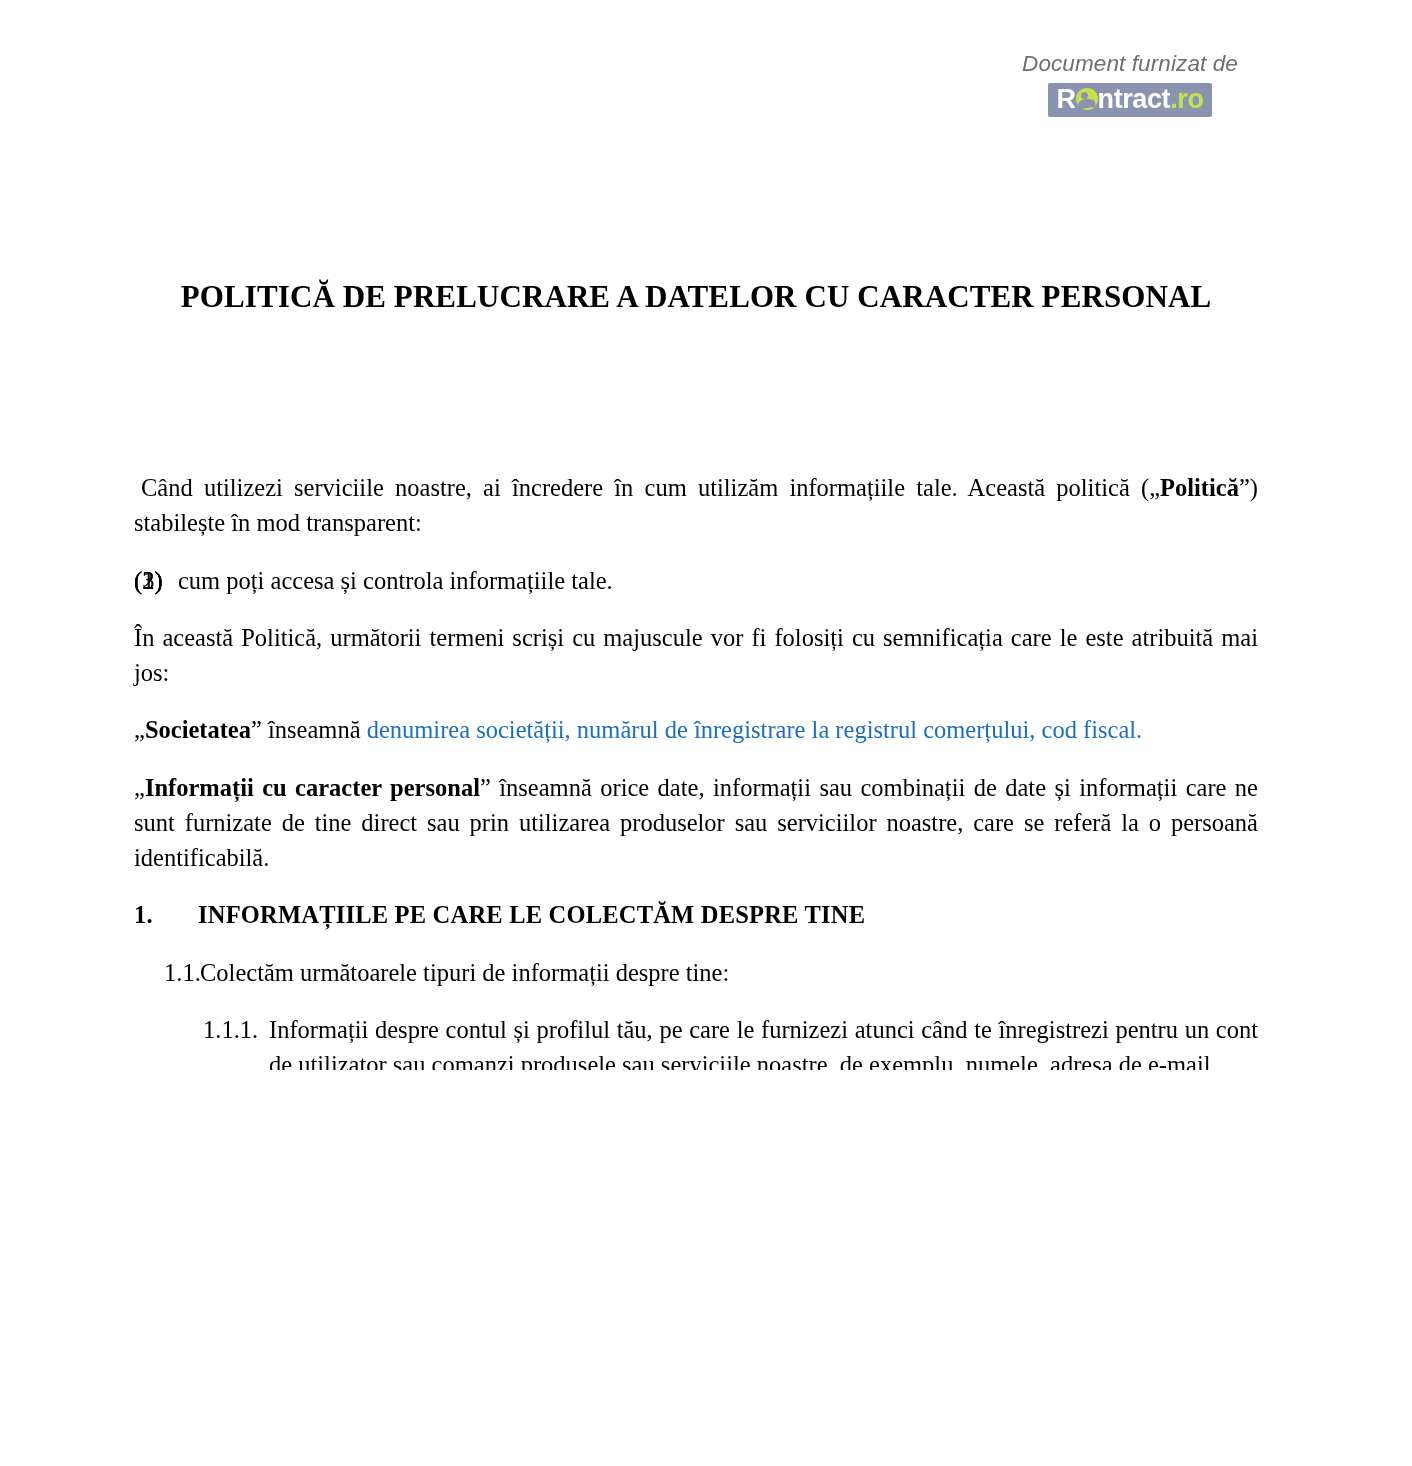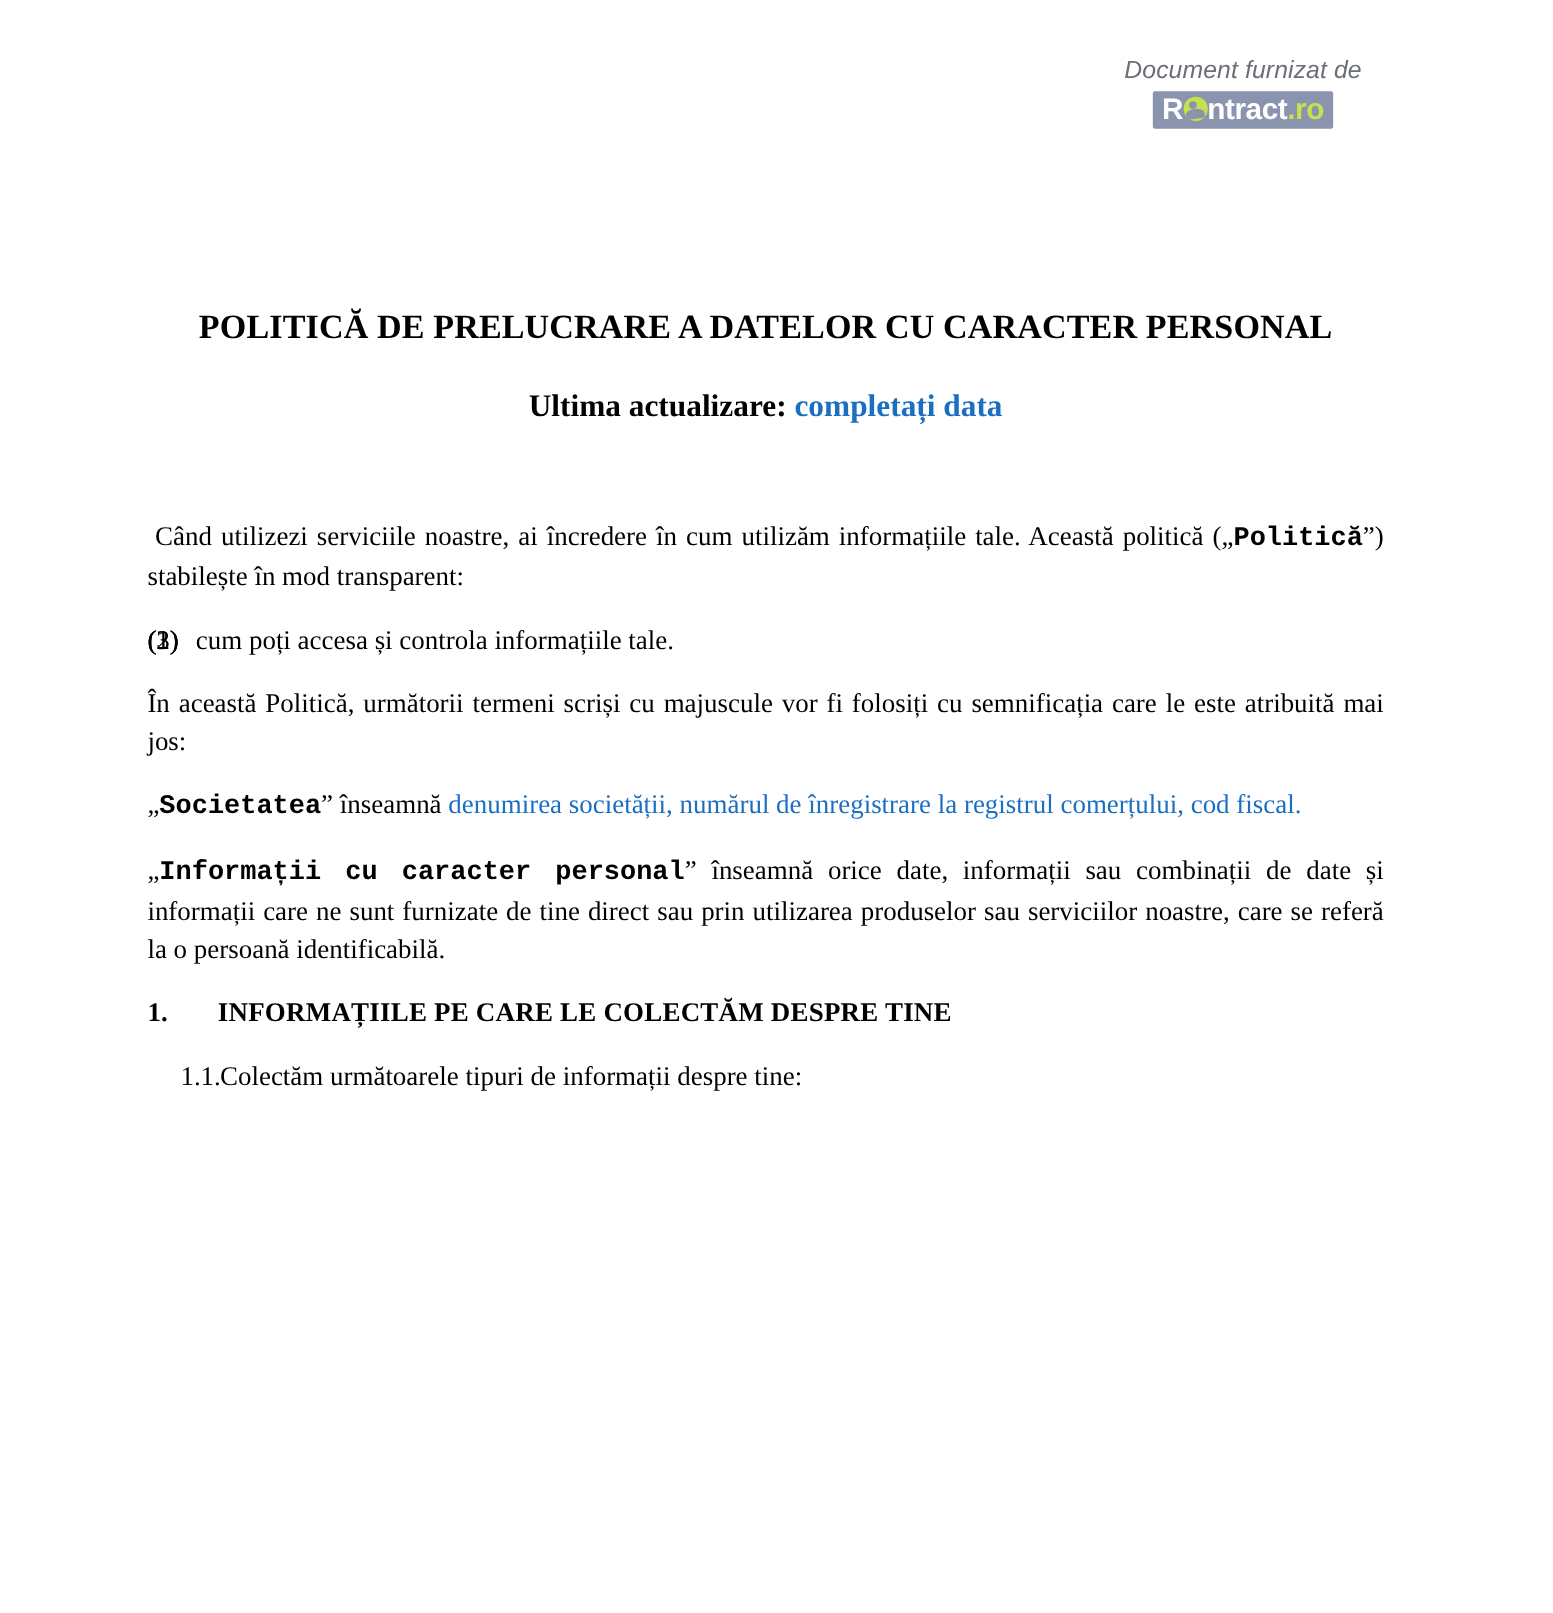--- a/index.html
+++ b/index.html
@@ -202,45 +202,41 @@
     left: 0;
     top: 0;
   }
 
   .spellerror {
     text-decoration: underline wavy #e02020;
     text-decoration-thickness: 1.6px;
     text-underline-offset: 2px;
   }
 
-  b, strong { font-weight: 700; font-family: Liberation Mono, monospace; }
+  b, strong { font-weight: 700; }
 </style>
 </head>
 <body>
 
 <div class="page">
 
   <div class="provider">
     <div class="provider-caption">Document furnizat de</div>
     <div class="logo">
       <span class="logo-text">
           <span>R</span>
           <span class="logo-mark"></span>
           <span>ntract</span>
           <span class="logo-tld">.ro</span>
         </span>
     </div>
   </div>
 
   <h1 class="doc-title">POLITICĂ DE PRELUCRARE A DATELOR CU CARACTER PERSONAL</h1>
 
-  <h2 class="doc-subtitle">
-    <span>Ultima actualizare:</span>
-    <span class="accent">completați data</span>
-  </h2>
 
   <div class="body-block">
 
     <p class="para indent-first"><span>Când utilizezi serviciile noastre, ai încredere în cum utilizăm informațiile tale. Această politică („</span><b>Politică</b><span>”) stabilește în mod transparent:</span></p>
 
     <ul class="numlist">
       <li>
         <span class="marker">(1)</span>
       </li>
       <li>
@@ -262,15 +258,19 @@
     <div class="h1row">
       <span class="marker">1.</span>
       <span>INFORMAȚIILE PE CARE LE COLECTĂM DESPRE TINE</span>
     </div>
 
     <div class="h2row">
       <span class="marker">1.1.</span>
       <span>Colectăm următoarele tipuri de informații despre tine:</span>
     </div>
 
+    <div class="h3row">
+      <span class="marker">1.1.1.</span>
+      <span>Informații despre contul și profilul tău, pe care le furnizezi atunci când te înregistrezi pentru un cont de utilizator sau comanzi produsele sau serviciile noastre, de exemplu, numele, adresa de e-mail.</span>
+    </div>
 
   </div>
 </div>
 
 </body></html>

